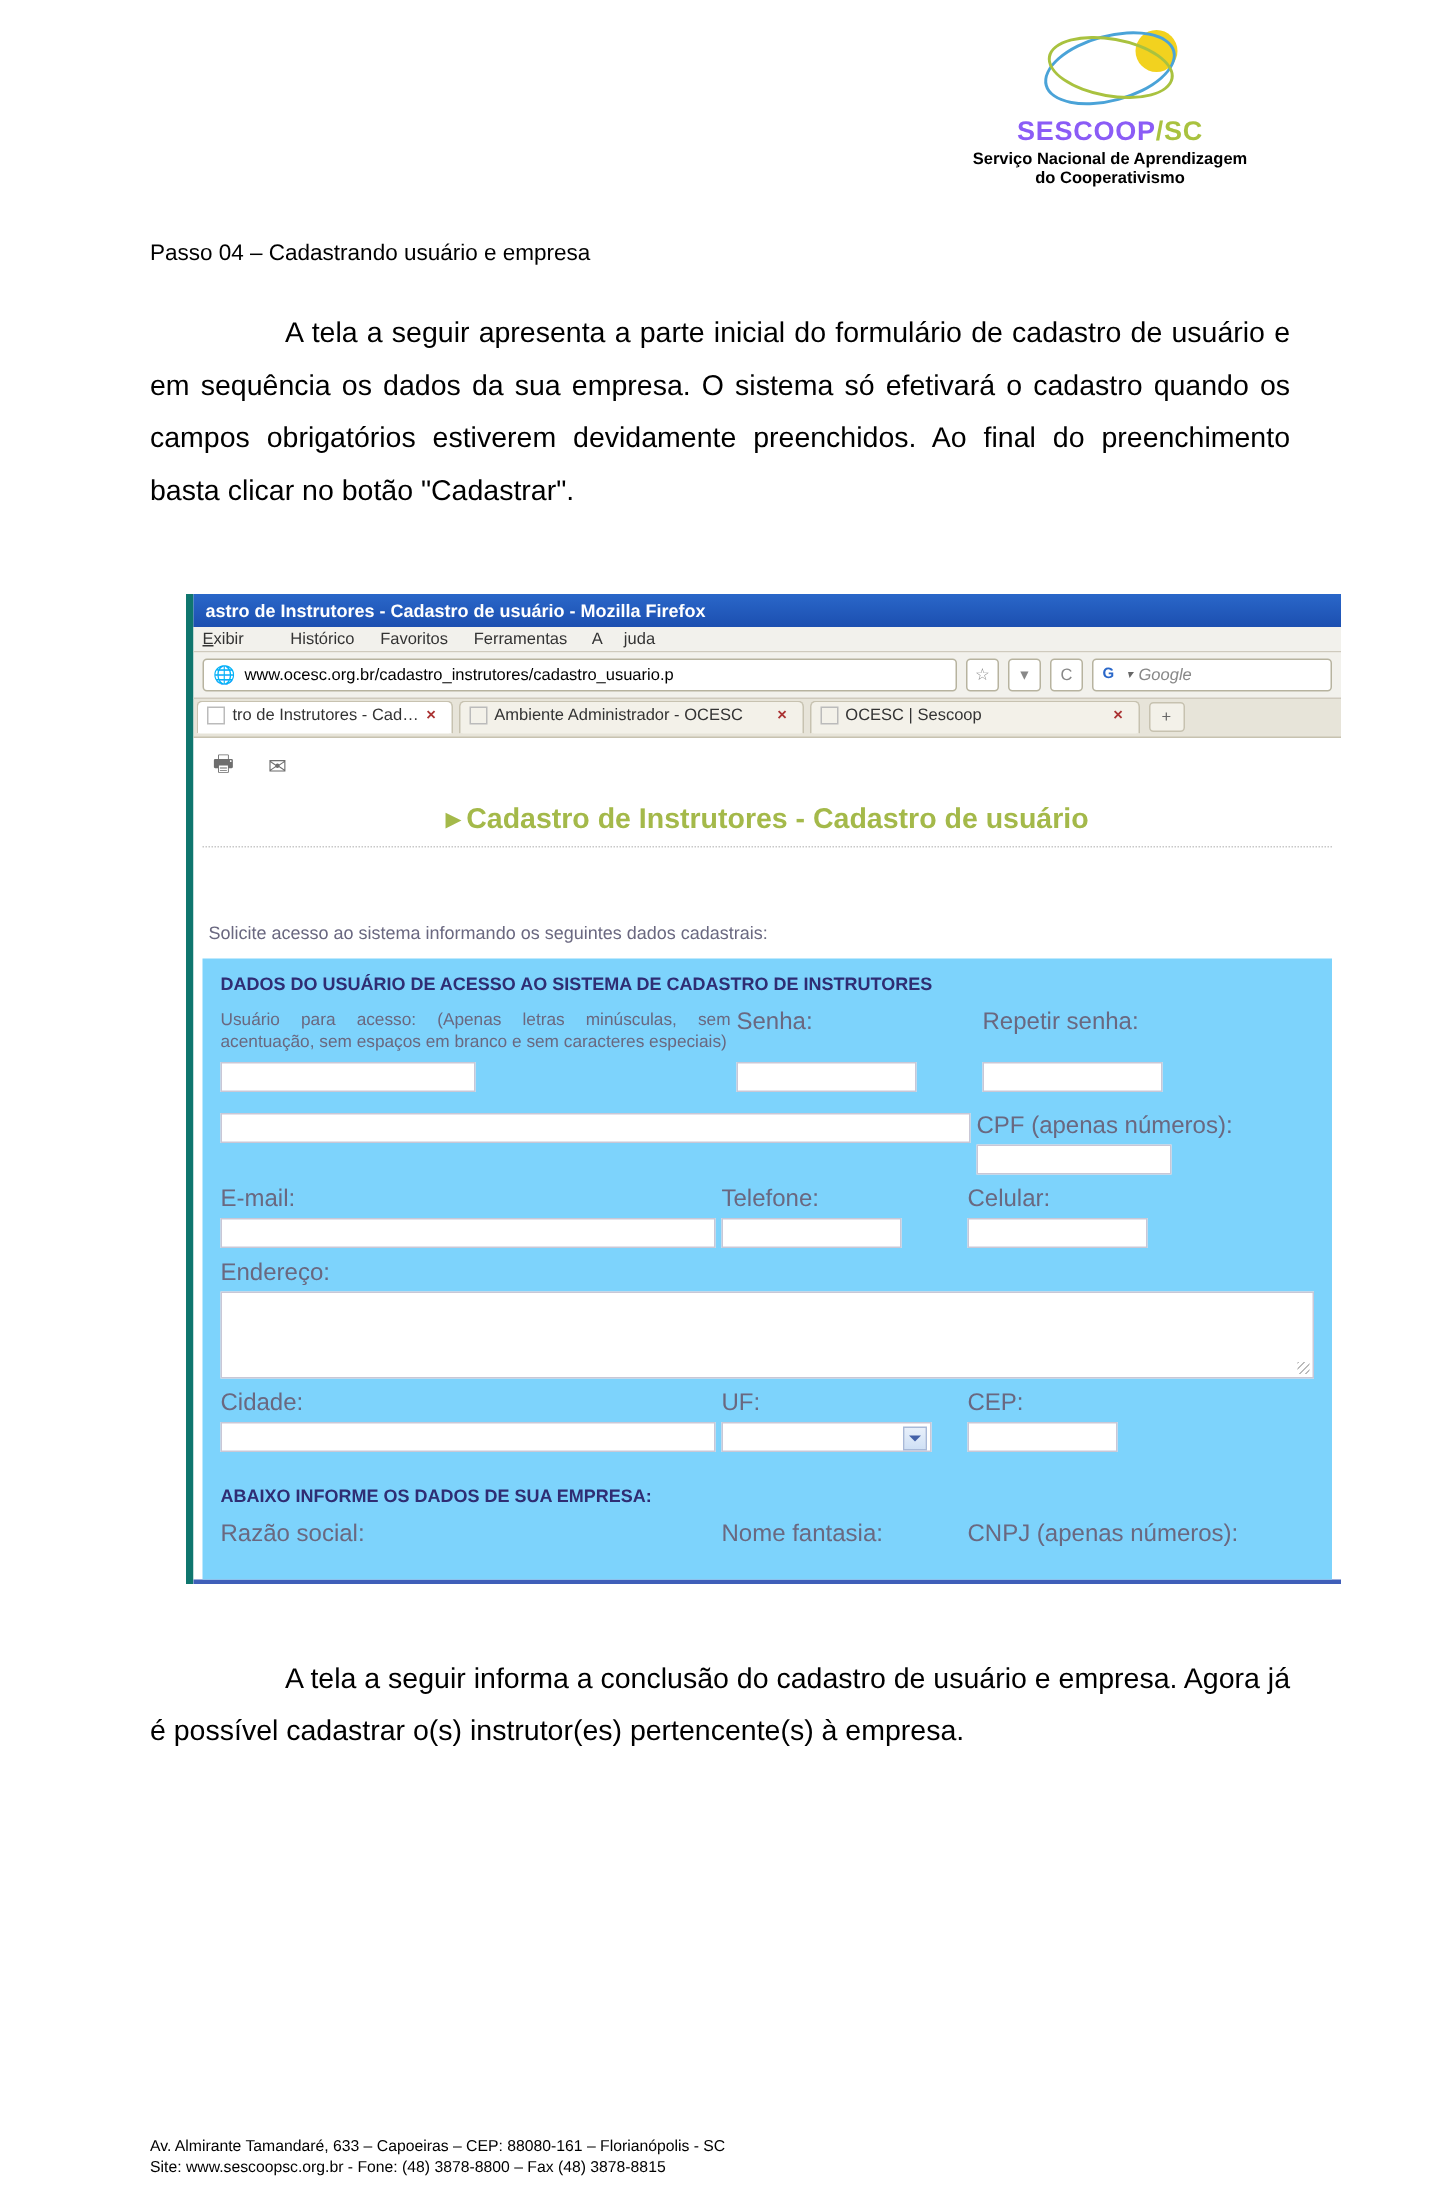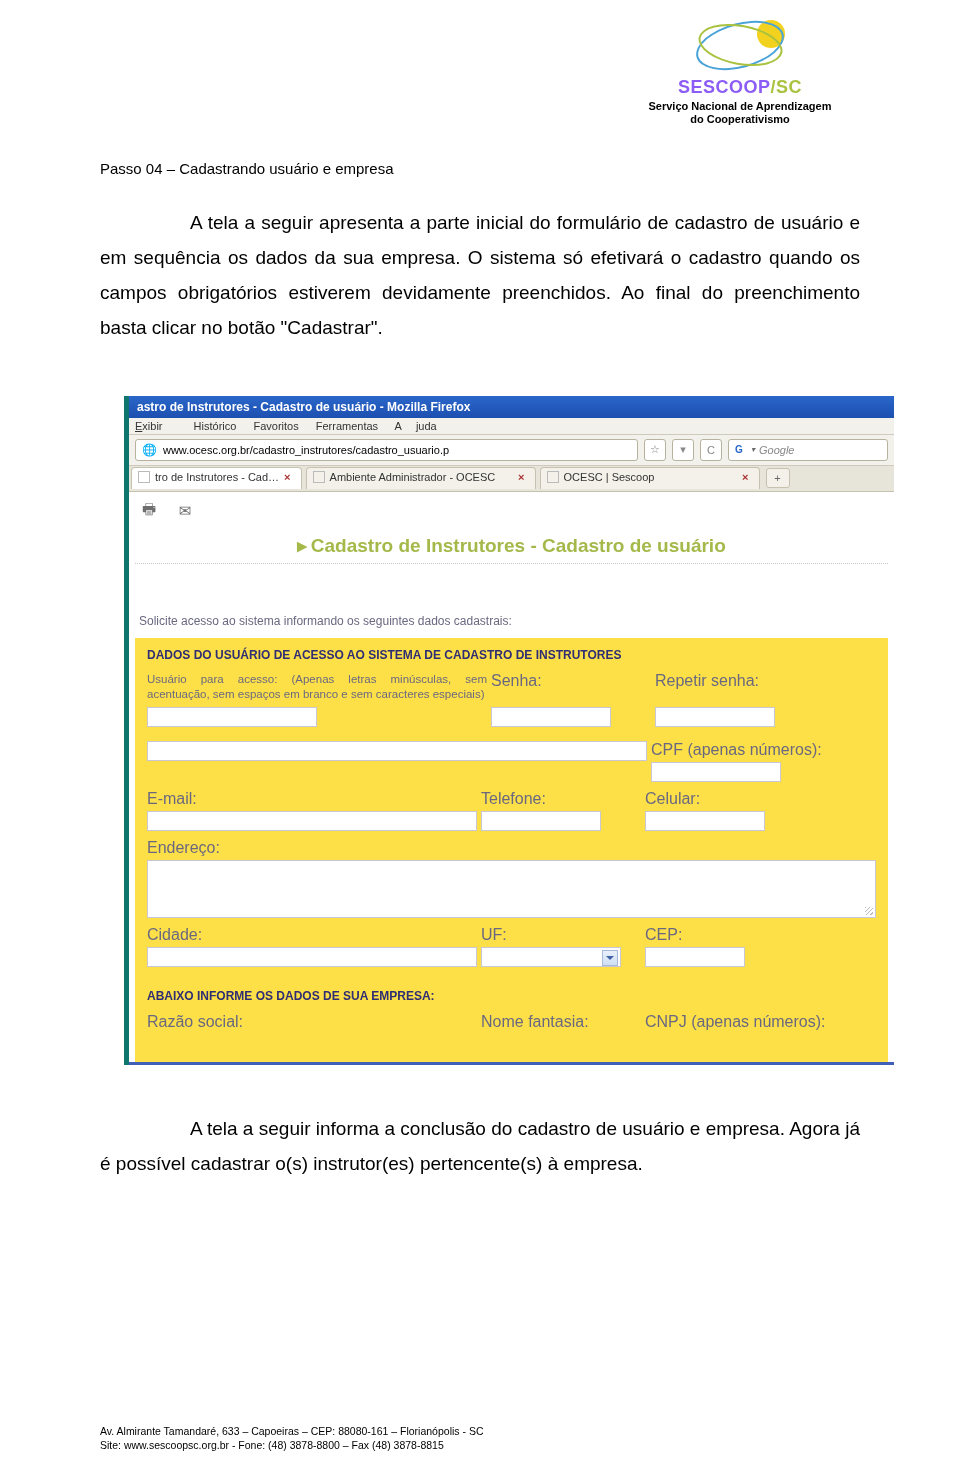--- a/index.html
+++ b/index.html
@@ -218,22 +218,22 @@
   .ca-title .arrow { color: #a4b94a; margin-right: 4px; }
   .ca-rule { border-top: 1px dotted #c8c8c8; margin: 4px 0 50px; }
 
   .intro-line {
     color: #6a6880;
     font-size: 12px;
     padding: 0 4px 10px;
   }
 
   .form-panel {
-    background: #fde047;
-    padding: 10px 12px 22px;
+    background: #7dd3fc;
+    padding: 10px 12px 12px;
   }
   .form-panel .section-hdr {
     color: #2f2d73;
     font-weight: bold;
     font-size: 12px;
     margin-bottom: 10px;
   }
   .form-row {
     display: flex;
     gap: 4px;

